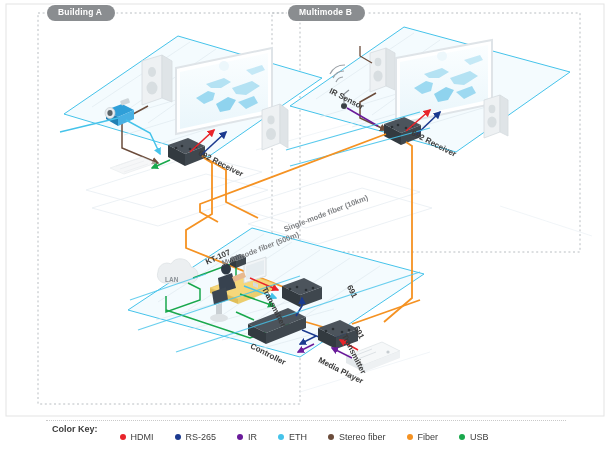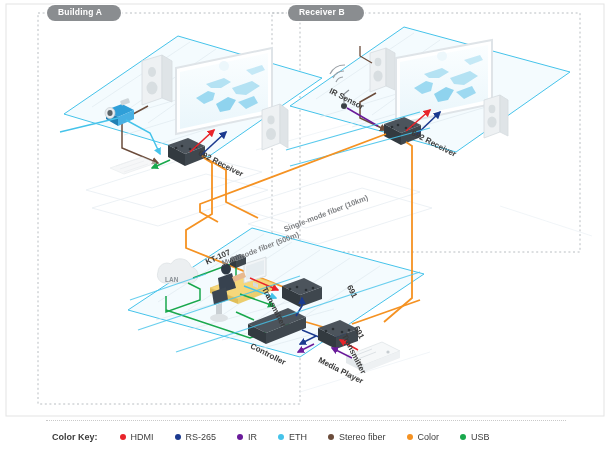--- a/index.html
+++ b/index.html
@@ -4,33 +4,33 @@
 <style>
   html,body{margin:0;padding:0;background:#fff;}
   body{width:610px;height:450px;overflow:hidden;
        font-family:"Liberation Sans","DejaVu Sans",sans-serif;}
   #stage{position:relative;width:610px;height:450px;background:#ffffff;}
   svg#diagram{position:absolute;left:0;top:0;width:610px;height:450px;}
 
   .pill{
     position:absolute;background:#8a8d90;color:#fff;border-radius:9px;
     font-size:8.5px;font-weight:bold;letter-spacing:.2px;
-    padding:3px 19px 4px 11px;white-space:nowrap;line-height:1;
+    padding:3px 13px 4px 11px;white-space:nowrap;line-height:1;
     box-shadow:0 0 0 1.5px #fff;
   }
   .iso-label{
     position:absolute;white-space:nowrap;color:#3b3b3b;
     font-size:8px;font-weight:bold;transform-origin:0 50%;
   }
   .iso-label.gray{color:#7d7f82;font-weight:bold;}
 
   #legend{
     position:absolute;left:0;top:424px;width:610px;height:26px;
   }
-  #legend .row{display:flex;align-items:center;height:26px;padding-left:52px;}
+  #legend .row{display:flex;height:26px;padding-left:52px;}
   #legend .ttl{font-size:9px;color:#3c3c3c;font-weight:bold;margin-right:22px;}
   #legend .li{display:flex;align-items:center;margin-right:21px;}
   #legend .dot{width:6px;height:6px;border-radius:50%;margin-right:5px;}
   #legend .lbl{font-size:9px;color:#3c3c3c;}
   .sep{position:absolute;left:46px;top:420px;width:520px;border-top:1px dotted #c9c9c9;}
 </style>
 </head>
 <body>
 
 <div id="stage">
@@ -311,21 +311,21 @@
     <path d="M316,336 L300,344" stroke="#1b3a8f" stroke-width="1.5" fill="none" marker-end="url(#ar-rs232)"></path>
     <path d="M314,344 L298,352" stroke="#6a1b9a" stroke-width="1.5" fill="none" marker-end="url(#ar-ir)"></path>
 
     <path d="M130,300 L206,274" stroke="#45c3ea" stroke-width="1.2" fill="none" opacity=".8"></path>
     <path d="M138,330 L300,276" stroke="#45c3ea" stroke-width="1.2" fill="none" opacity=".8"></path>
     <path d="M176,352 L420,272" stroke="#45c3ea" stroke-width="1.2" fill="none" opacity=".8"></path>
 
   </svg>
 
   <div class="pill" style="left:47px;top:5px;">Building A</div>
-  <div class="pill" style="left:288px;top:5px;">Receiver B</div>
+  <div class="pill" style="left:288px;top:5px;">Multimode B</div>
 
   <div class="iso-label" style="left:199px;top:148px;transform:rotate(27deg);">692 Receiver</div>
 
   <div class="iso-label" style="left:412px;top:128px;transform:rotate(27deg);">692 Receiver</div>
 
   <div class="iso-label" style="left:330px;top:86px;transform:rotate(27deg);">IR Sensor</div>
 
   <div class="iso-label gray" style="left:284px;top:225px;transform:rotate(-21deg);font-size:7.5px;">Single-mode fiber (10km)</div>
 
   <div class="iso-label gray" style="left:222px;top:259px;transform:rotate(-21deg);font-size:7.5px;">Multimode fiber (500m)</div>
@@ -363,21 +363,21 @@
       <span class="li">
         <span class="dot" style="background:#45c3ea"></span>
         <span class="lbl">ETH</span>
       </span>
       <span class="li">
         <span class="dot" style="background:#6b4c3b"></span>
         <span class="lbl">Stereo fiber</span>
       </span>
       <span class="li">
         <span class="dot" style="background:#f59222"></span>
-        <span class="lbl">Color</span>
+        <span class="lbl">Fiber</span>
       </span>
       <span class="li">
         <span class="dot" style="background:#19a84c"></span>
         <span class="lbl">USB</span>
       </span>
     </div>
   </div>
 
 </div>
 

